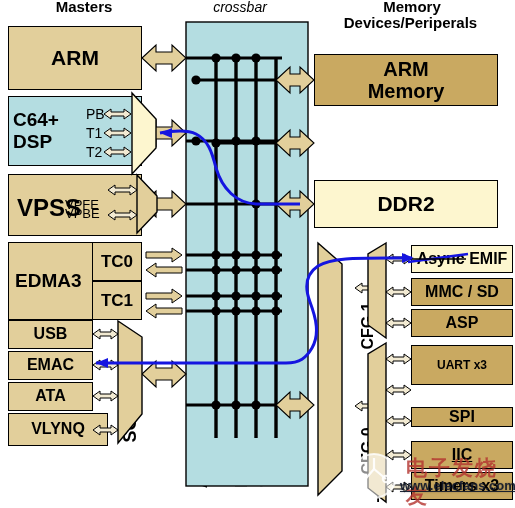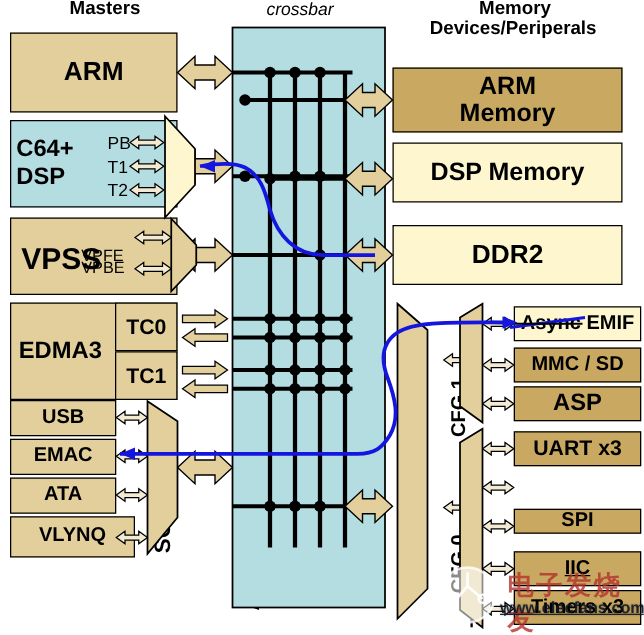--- a/index.html
+++ b/index.html
@@ -253,39 +253,36 @@
   <div class="vert" style="left:347px;top:285px;width:62px;height:20px;transform:rotate(-90deg) translate(-31px,-10px);font-size:16px;">CFG 1</div>
   <div class="vert" style="left:347px;top:410px;width:62px;height:20px;transform:rotate(-90deg) translate(-31px,-10px);font-size:16px;">CFG 0</div>
 
   <div class="box darktan" style="left:314px;top:54px;width:184px;height:52px;font-size:20px;line-height:1.12;">
     <div>
       <div>ARM</div>
       <div>Memory</div>
     </div>
   </div>
 
-  <div class="box pale" style="left:314px;top:114px;width:184px;height:48px;font-size:20px;">
-    <span>DSP Memory</span>
-  </div>
 
   <div class="box pale" style="left:314px;top:180px;width:184px;height:48px;font-size:21px;">
     <span>DDR2</span>
   </div>
 
   <div class="box pale" style="left:411px;top:245px;width:102px;height:28px;font-size:16px;">
     <span>Async EMIF</span>
   </div>
   <div class="box darktan" style="left:411px;top:278px;width:102px;height:28px;font-size:16px;">
     <span>MMC / SD</span>
   </div>
-  <div class="box darktan" style="left:411px;top:309px;width:102px;height:28px;font-size:19px;">
+  <div class="box darktan" style="left:411px;top:309px;width:102px;height:28px;font-size:16px;">
     <span>ASP</span>
   </div>
 
-  <div class="box darktan" style="left:411px;top:345px;width:102px;height:28px;font-size:17px;">
+  <div class="box darktan" style="left:411px;top:345px;width:102px;height:40px;font-size:12px;">
     <span>UART x3</span>
   </div>
   <div class="box darktan" style="left:411px;top:407px;width:102px;height:20px;font-size:16px;">
     <span>SPI</span>
   </div>
   <div class="box darktan" style="left:411px;top:441px;width:102px;height:28px;font-size:16px;text-decoration:underline;">
     <span>IIC</span>
   </div>
   <div class="box darktan" style="left:411px;top:472px;width:102px;height:28px;font-size:16px;">
     <span>Timers x3</span>

